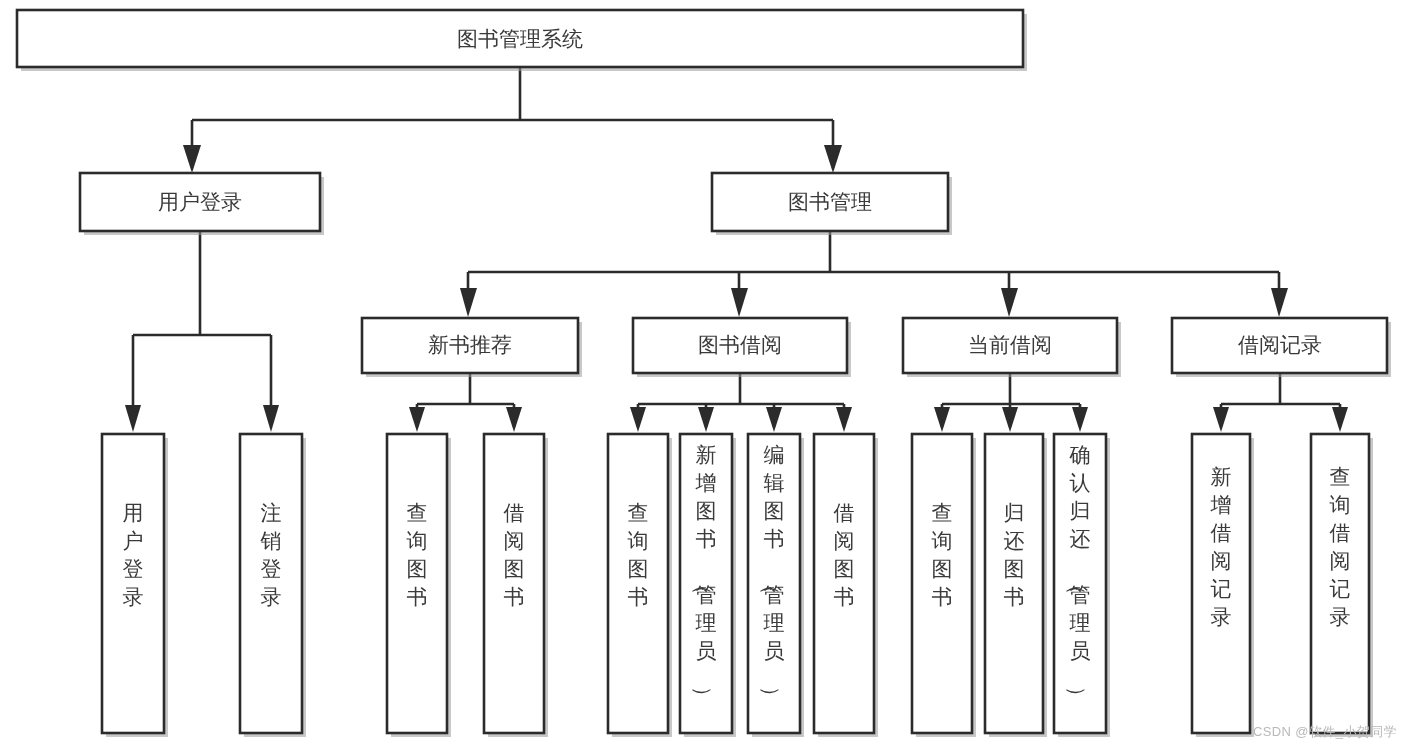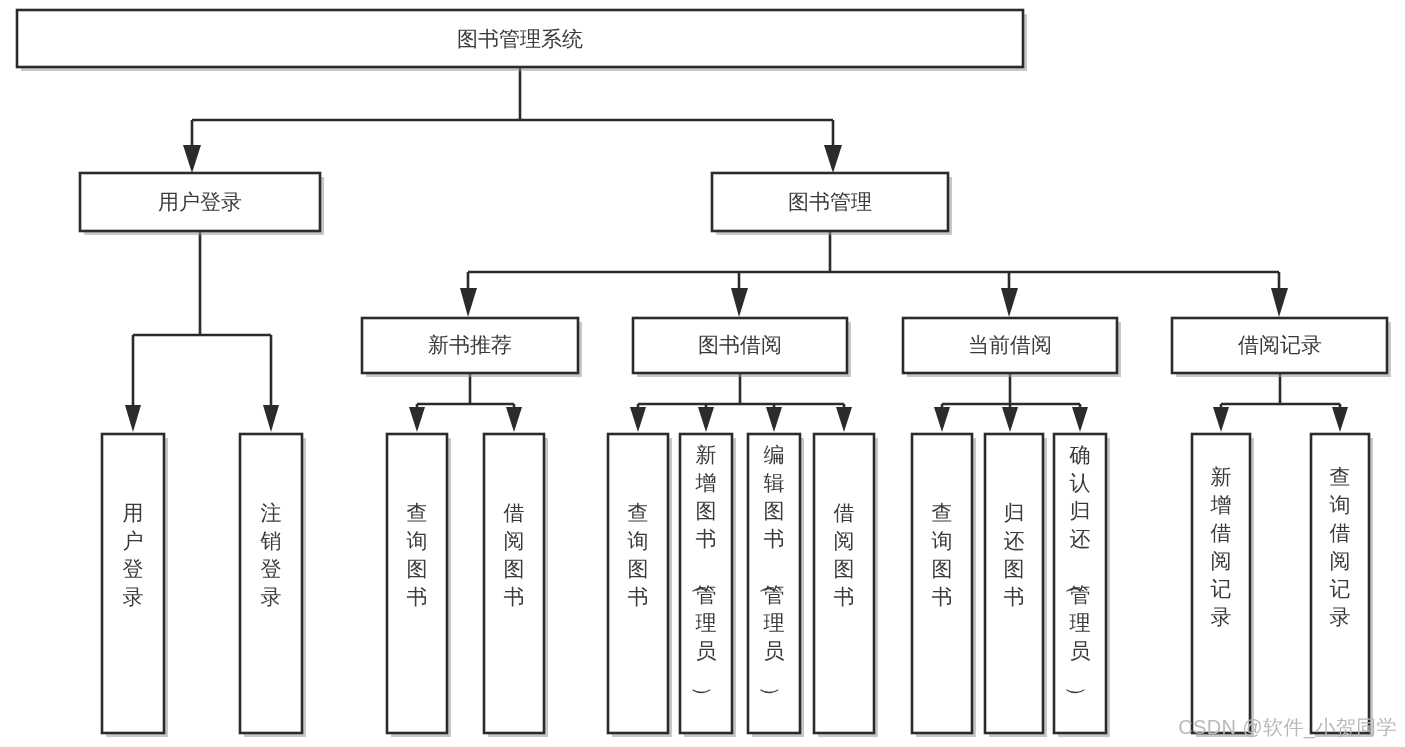--- a/index.html
+++ b/index.html
@@ -58,21 +58,21 @@
     font-family: "Liberation Sans", "DejaVu Sans", sans-serif;
     font-size: 21px;
     fill: #3a3a3a;
     text-anchor: middle;
   }
   .watermark-text {
     position: absolute;
     right: 8px;
     bottom: 6px;
     font-family: "Liberation Sans", "DejaVu Sans", sans-serif;
-    font-size: 20px;
+    font-size: 13px;
     color: #b9b9b9;
     white-space: nowrap;
     letter-spacing: 0.4px;
     user-select: none;
   }
 </style>
 </head>
 <body>
 
 <div id="diagram-root">

